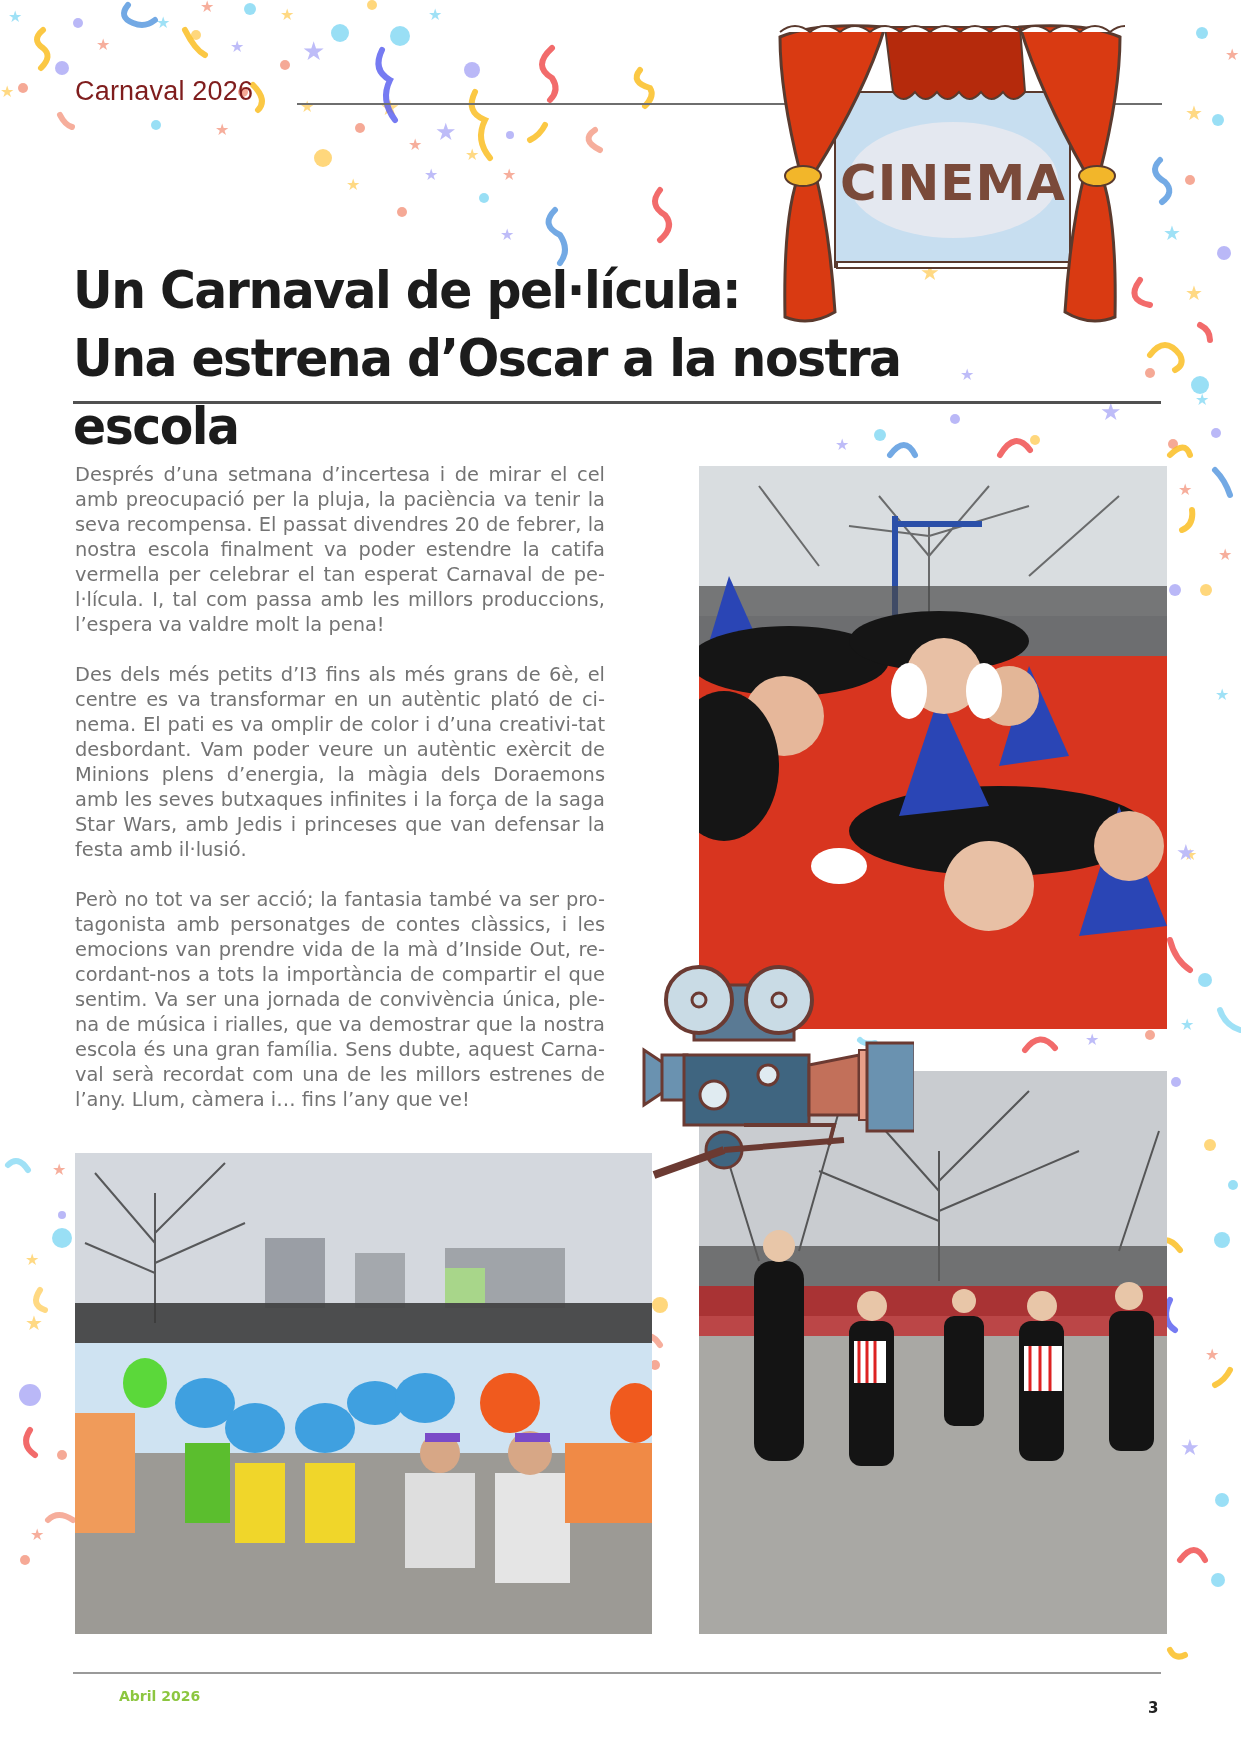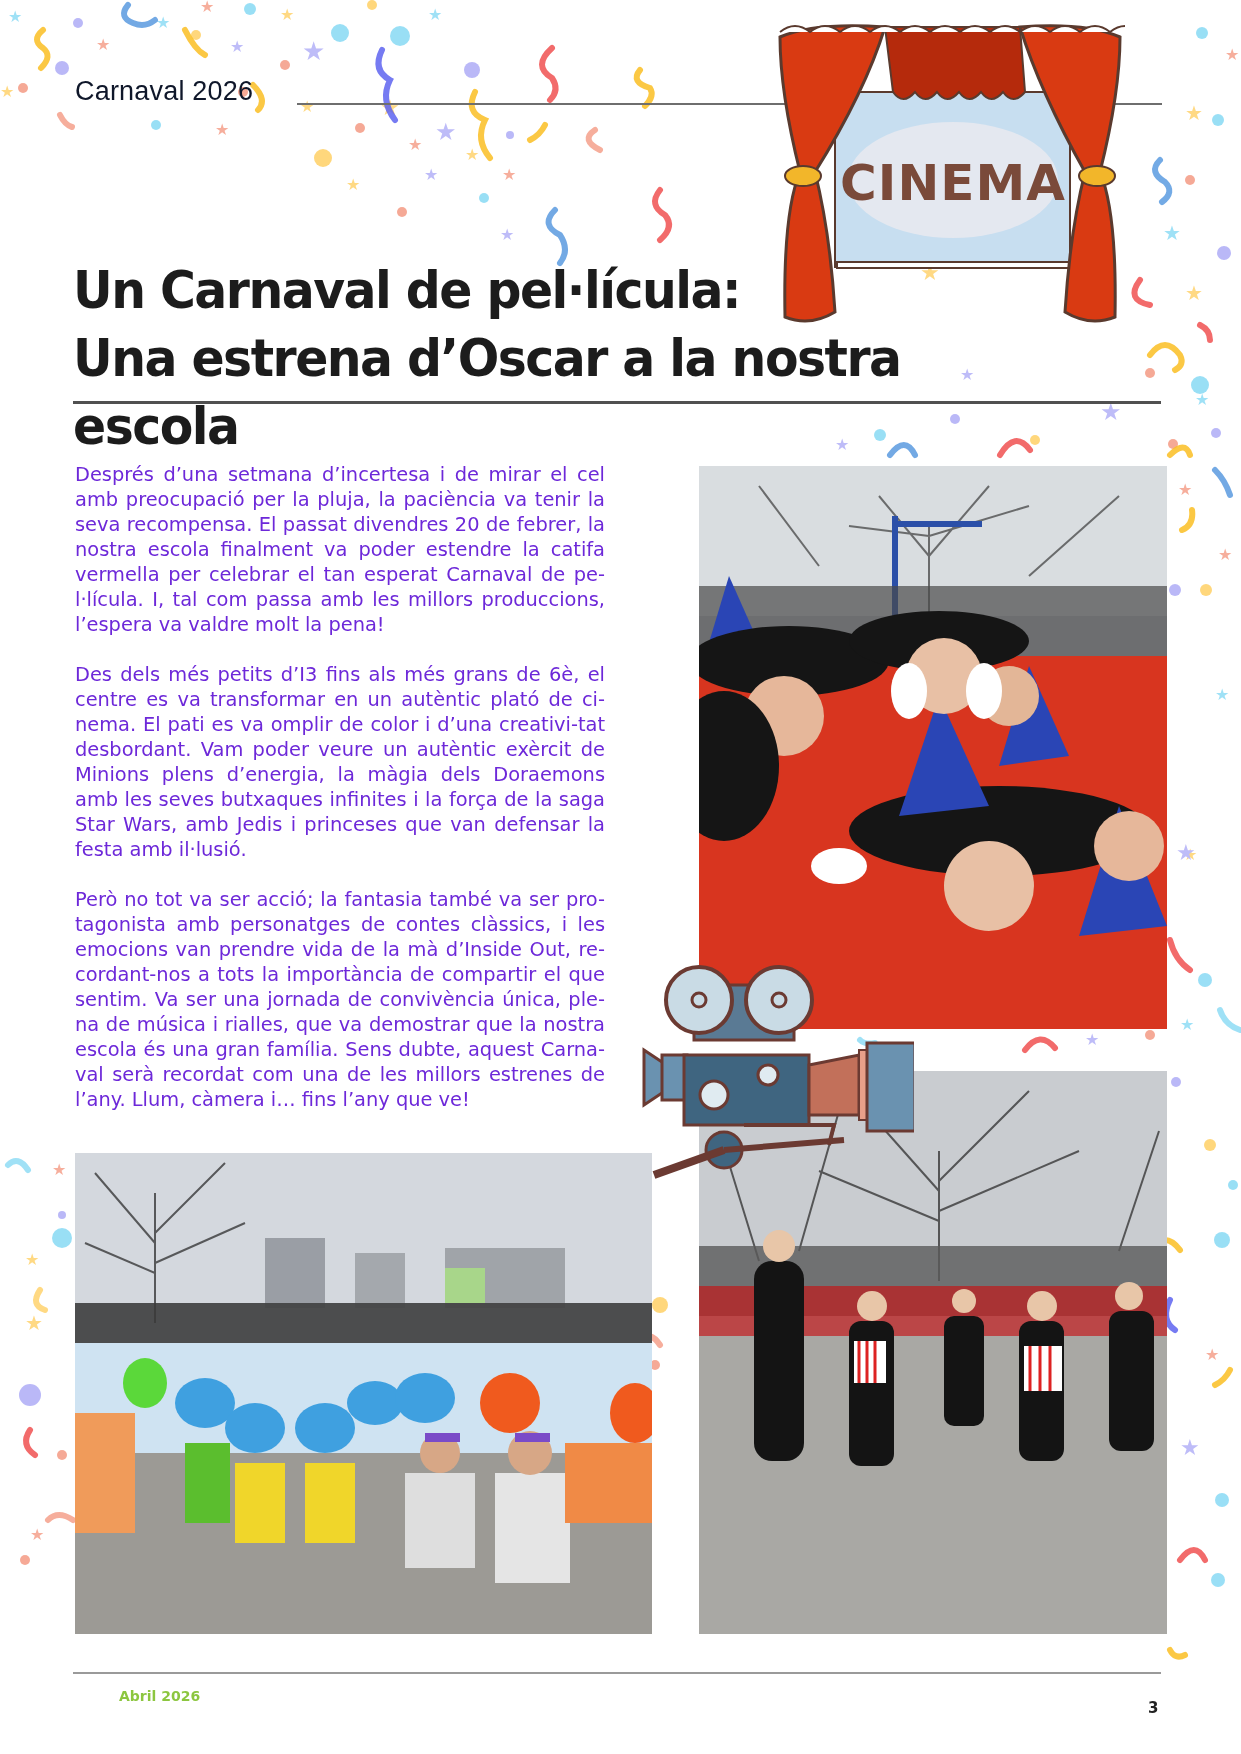--- a/index.html
+++ b/index.html
@@ -1,23 +1,23 @@
 <!DOCTYPE html>
 <html><head>
 <meta charset="utf-8">
 <style>
   html,body{margin:0;padding:0;background:#fff;}
   body{width:1241px;height:1754px;position:relative;overflow:hidden;font-family:"DejaVu Sans",sans-serif;}
   .abs{position:absolute;}
   .confetti{position:absolute;inset:0;pointer-events:none;}
-  .header-label{position:absolute;left:75px;top:76px;font-family:"Liberation Sans",sans-serif;font-size:27px;color:#0f172a;letter-spacing:0.2px;}
+  .header-label{position:absolute;left:75px;top:76px;font-family:"Liberation Sans",sans-serif;font-size:27px;color:#7f1d1d;letter-spacing:0.2px;}
   .header-rule{position:absolute;left:297px;top:103px;width:865px;height:2px;background:#6e6e6e;}
   .title{position:absolute;left:73px;top:256px;width:1000px;font-family:"DejaVu Sans",sans-serif;font-weight:bold;font-size:52px;line-height:68px;color:#1c1c1c;letter-spacing:-1.6px;transform:scaleX(0.94);transform-origin:left top;}
   .title-rule{position:absolute;left:73px;top:401px;width:1088px;height:3px;background:#505050;}
-  .body-text{position:absolute;left:75px;top:462px;width:530px;font-family:"DejaVu Sans",sans-serif;font-size:19.4px;line-height:25px;color:#6d28d9;text-align:justify;hyphens:manual;}
+  .body-text{position:absolute;left:75px;top:462px;width:530px;font-family:"DejaVu Sans",sans-serif;font-size:19.4px;line-height:25px;color:#737373;text-align:justify;hyphens:manual;}
   .body-text p{margin:0 0 25px 0;}
   .photo{position:absolute;overflow:hidden;}
   .photo svg{display:block;width:100%;height:100%;}
   .footer-rule{position:absolute;left:73px;top:1672px;width:1088px;height:2px;background:#9a9a9a;}
   .footer-date{position:absolute;left:75px;top:1688px;font-family:"DejaVu Sans",sans-serif;font-size:14px;font-weight:bold;color:#8cc63f;margin-left:44px;}
   .page-num{position:absolute;left:1148px;top:1699px;font-family:"DejaVu Sans",sans-serif;font-size:15px;font-weight:bold;color:#222;}
 </style>
 </head>
 <body>
 

